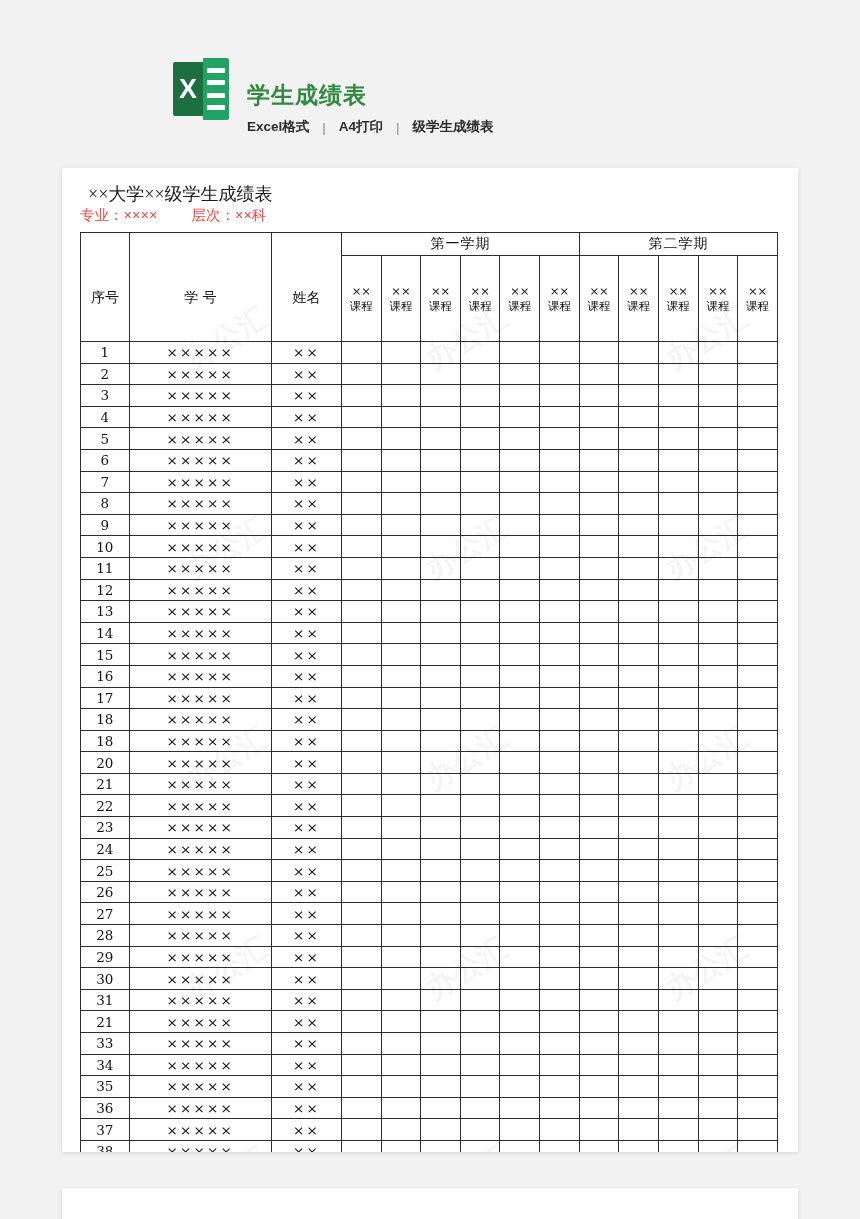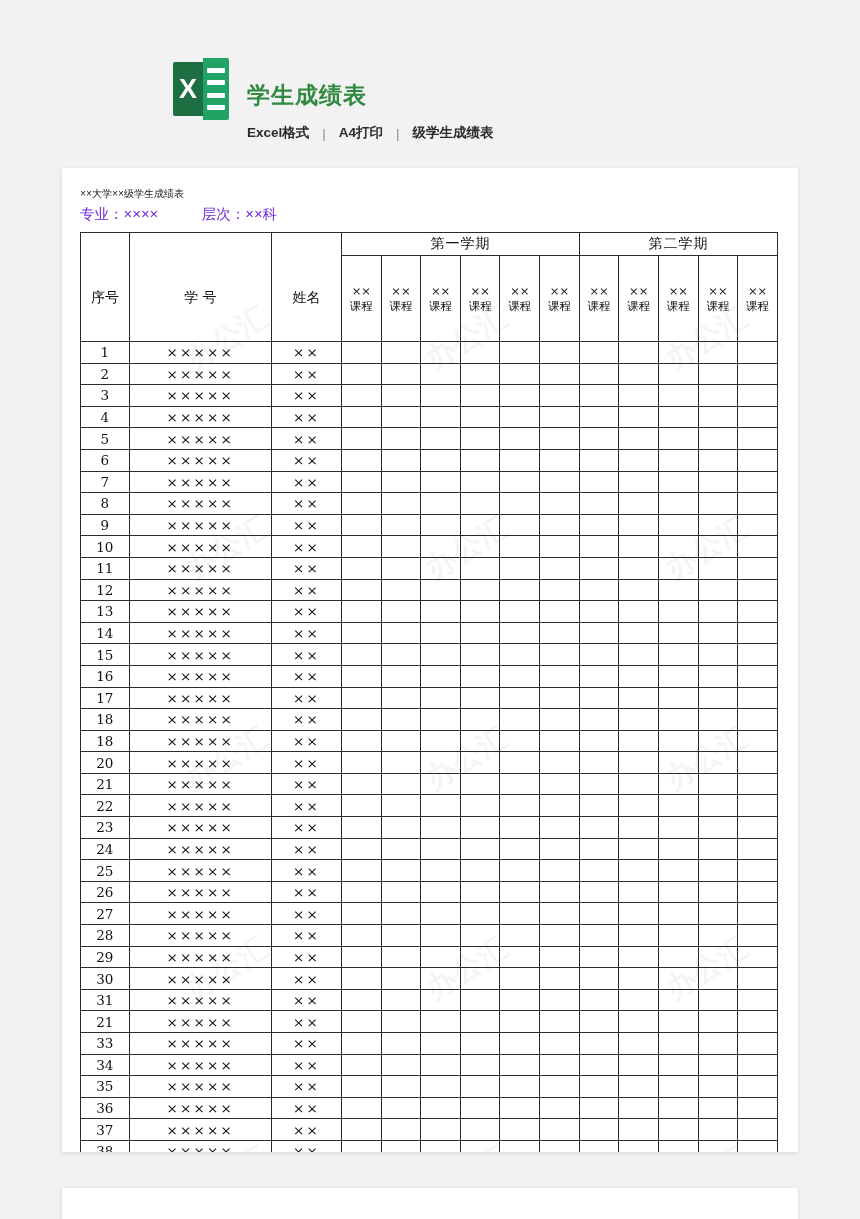--- a/index.html
+++ b/index.html
@@ -73,21 +73,21 @@
   .brand-title {
     color: #2f8a3f;
     font-size: 23px;
     font-weight: bold;
     letter-spacing: 1px;
     line-height: 28px;
     white-space: nowrap;
     margin-top: 21px;
   }
   .brand-sub {
-    margin-top: 15px;
+    margin-top: 9px;
     font-size: 13.5px;
     font-weight: bold;
     color: #2b2b2b;
     white-space: nowrap;
     display: flex;
     align-items: center;
   }
   .brand-sub .sep {
     color: #8a8a8a;
     font-weight: normal;
@@ -123,30 +123,31 @@
     font-weight: bold;
   }
 
   .sheet-inner {
     position: relative;
     z-index: 2;
     padding: 16px 18px 0 18px;
   }
 
   .doc-title {
-    font-family: Liberation Mono, monospace;
-    font-size: 10px;
+    font-family: Liberation Serif, serif;
+    font-size: 18px;
     color: #1a1a1a;
     line-height: 21px;
     white-space: nowrap;
+    margin-left: 8px;
   }
   .doc-sub {
-    font-family: Liberation Mono, monospace;
+    font-family: Liberation Sans, sans-serif;
     font-size: 14.5px;
-    color: #6d28d9;
+    color: #ef4444;
     line-height: 21px;
     white-space: nowrap;
   }
   .doc-sub .gap { display: inline-block; width: 26px; }
 
   
   table.grades {
     border-collapse: collapse;
     margin-top: 6px;
     table-layout: fixed;

